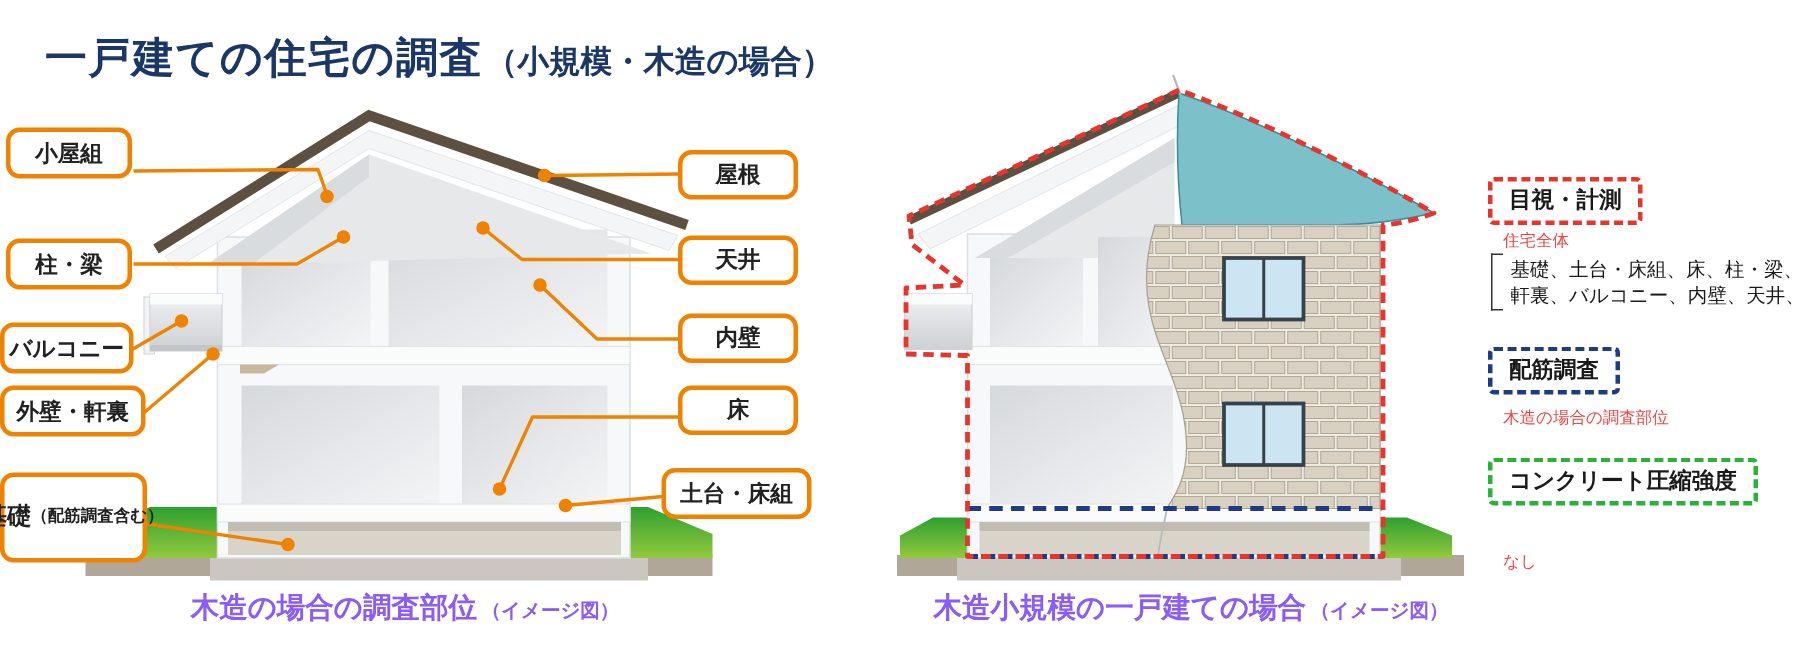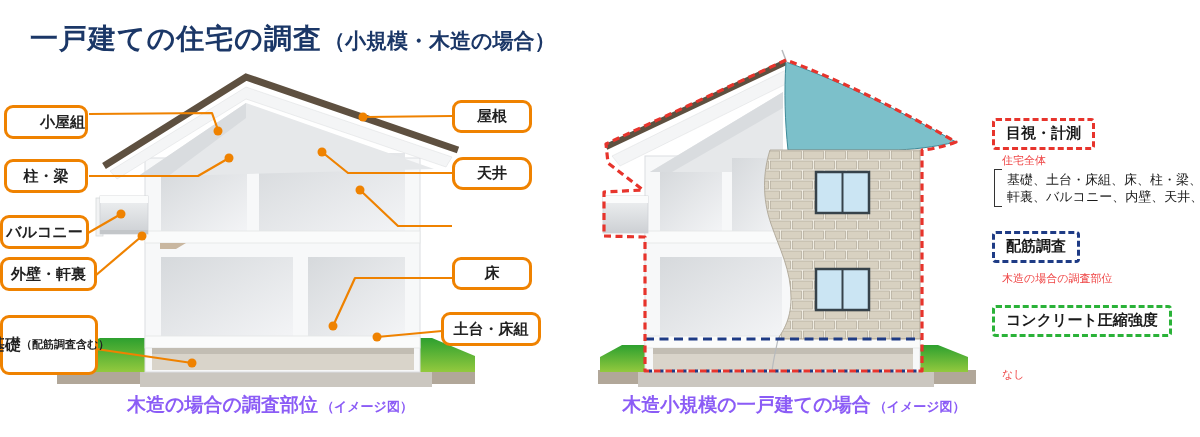--- a/index.html
+++ b/index.html
@@ -164,42 +164,45 @@
       <path d="M786,60 L606,144 L608,163 L643,190 L604,192 L604,236 L645,237 L645,371 L922,371 L922,150 C934,149 945,146 956,142 C902,111 838,79 786,60 Z" fill="none" stroke="#E7342C" stroke-width="3.2" stroke-dasharray="7,4.5" stroke-linejoin="round"></path>
       <path d="M649,371 L920,371" stroke="#1E3B85" stroke-width="3.2" stroke-dasharray="3,8.5" fill="none"></path>
     </g>
   </svg>
 
   <div class="title">
     <span class="main">一戸建ての住宅の調査</span>
     <span class="sub">（小規模・木造の場合）</span>
   </div>
 
-  <div class="olabel" style="left:4px;top:105px;width:84px;height:34px;justify-content:flex-end;">
+  <div class="olabel" style="left:4px;top:85px;width:84px;height:34px;">
     <span>小屋組</span>
     </div>
   <div class="olabel" style="left:4px;top:159px;width:84px;height:34px;">
     <span>柱・梁</span>
     </div>
   <div class="olabel" style="left:0px;top:215px;width:89px;height:34px;">
     <span>バルコニー</span>
     </div>
   <div class="olabel" style="left:0px;top:257px;width:97px;height:34px;">
     <span>外壁・軒裏</span>
     </div>
   <div class="olabel two" style="left:0px;top:315px;width:98px;height:60px;">
     <span style="font-size:16px;">基礎</span>
     <span class="lbl-sub">（配筋調査含む）</span>
     </div>
 
   <div class="olabel" style="left:452px;top:100px;width:80px;height:33px;">
     <span>屋根</span>
     </div>
-  <div class="olabel" style="left:452px;top:157px;width:80px;height:33px;border-radius:11px;">
+  <div class="olabel" style="left:452px;top:157px;width:80px;height:33px;">
     <span>天井</span>
+    </div>
+  <div class="olabel" style="left:452px;top:209px;width:80px;height:33px;">
+    <span>内壁</span>
     </div>
   <div class="olabel" style="left:452px;top:257px;width:80px;height:33px;">
     <span>床</span>
     </div>
   <div class="olabel" style="left:441px;top:312px;width:100px;height:34px;">
     <span>土台・床組</span>
     </div>
 
   <div class="caption" style="left:60px;top:392px;width:420px;">
     <span class="cmain">木造の場合の調査部位</span><span class="cnote">（イメージ図）</span>

